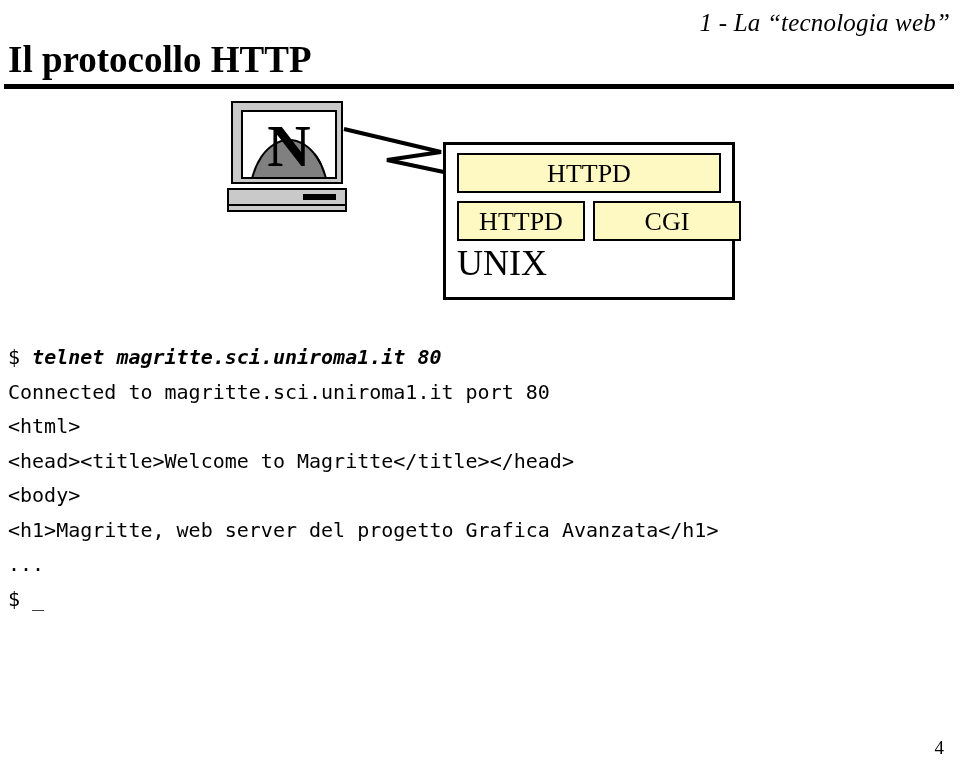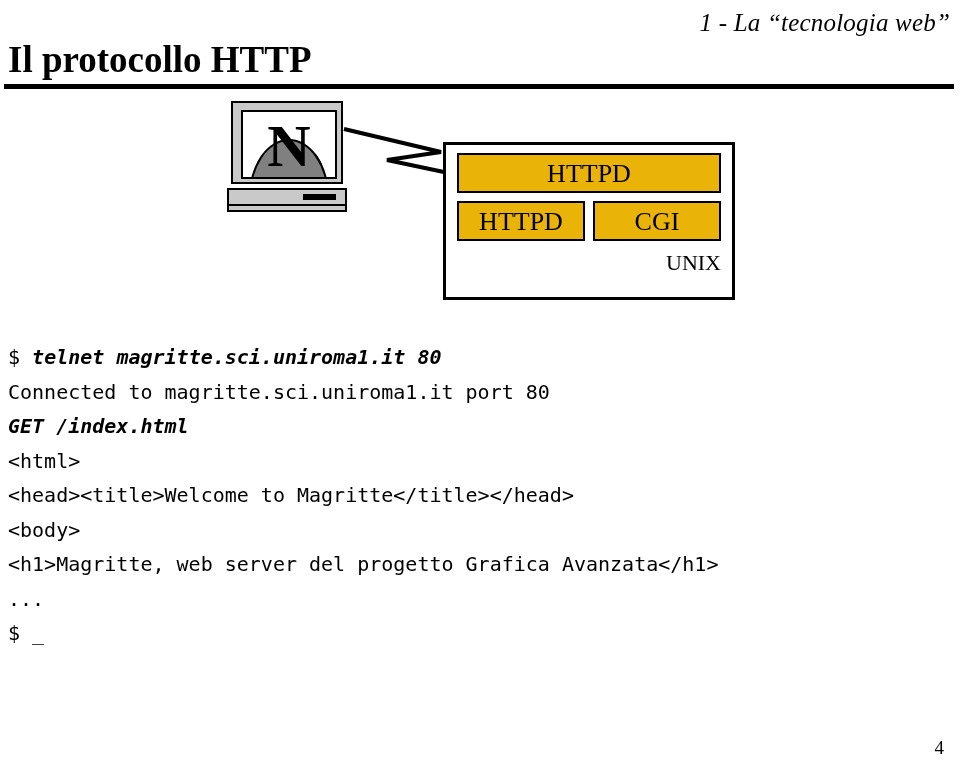--- a/index.html
+++ b/index.html
@@ -149,21 +149,21 @@
     left: 443px;
     top: 47px;
     width: 292px;
     height: 158px;
     background: #ffffff;
     border: 3px solid #000000;
     box-sizing: border-box;
   }
   .server-inner {
     position: absolute;
-    background: #eab308;
+    background: #fef9c3;
     border: 2px solid #000000;
     box-sizing: border-box;
     font-family: "Liberation Serif", "DejaVu Serif", serif;
     font-size: 26px;
     text-align: center;
     white-space: nowrap;
   }
   #box-httpd {
     left: 11px;
     top: 8px;
@@ -174,34 +174,34 @@
   #box-html {
     left: 11px;
     top: 56px;
     width: 128px;
     height: 40px;
     line-height: 38px;
   }
   #box-cgi {
     left: 147px;
     top: 56px;
-    width: 128px;
+    width: 148px;
     height: 40px;
     line-height: 38px;
   }
   #label-unix {
     position: absolute;
     left: 11px;
     top: 101px;
     width: 264px;
     height: 34px;
     line-height: 34px;
-    text-align: right;
-    font-family: "Liberation Serif", "DejaVu Serif", serif;
-    font-size: 22px;
+    text-align: left;
+    font-family: "Liberation Serif", "DejaVu Serif", serif;
+    font-size: 36px;
     white-space: nowrap;
   }
 
   
   #terminal {
     position: absolute;
     left: 8px;
     top: 340px;
     width: 944px;
   }
@@ -263,21 +263,20 @@
     <div class="server-inner" id="box-html">HTTPD</div>
     <div class="server-inner" id="box-cgi">CGI</div>
     <div id="label-unix">UNIX</div>
   </div>
 
 </div>
 
 <div id="terminal">
   <div class="term-line cmd"><span class="prompt-roman">$ </span><span>telnet magritte.sci.uniroma1.it 80</span></div>
   <div class="term-line"><span>Connected to magritte.sci.uniroma1.it port 80</span></div>
-  <div class="term-line cmd"><span>GET /index.html</span></div>
   <div class="term-line"><span>&lt;html&gt;</span></div>
   <div class="term-line"><span>&lt;head&gt;&lt;title&gt;Welcome to Magritte&lt;/title&gt;&lt;/head&gt;</span></div>
   <div class="term-line"><span>&lt;body&gt;</span></div>
   <div class="term-line"><span>&lt;h1&gt;Magritte, web server del progetto Grafica Avanzata&lt;/h1&gt;</span></div>
   <div class="term-line"><span>...</span></div>
   <div class="term-line"><span>$ _</span></div>
 </div>
 
 <div id="page-number">4</div>
 

